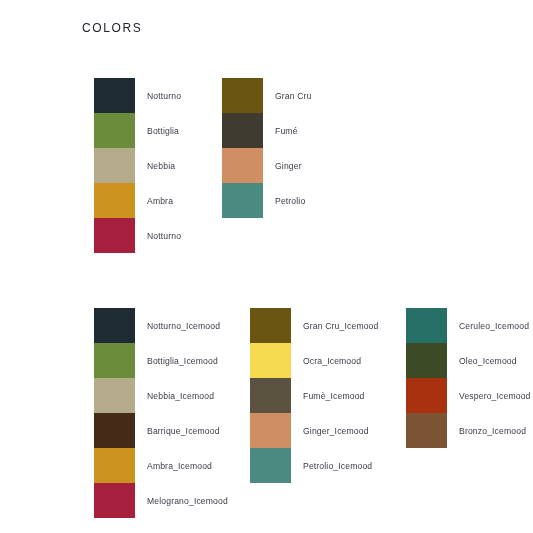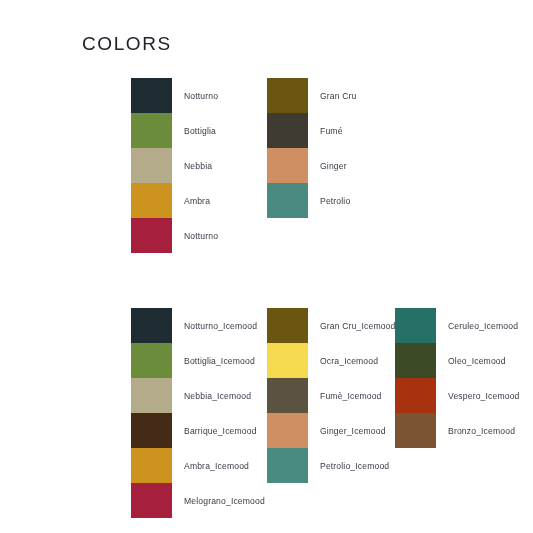--- a/index.html
+++ b/index.html
@@ -17,44 +17,43 @@
     position: relative;
     width: 533px;
     height: 533px;
     background: #ffffff;
     box-sizing: border-box;
   }
   .page-title {
     position: absolute;
     left: 82px;
     top: 21px;
-    font-size: 19px;
+    font-size: 12px;
     letter-spacing: 1.6px;
     color: #23212b;
     font-weight: 400;
     font-family: "Liberation Sans", sans-serif;
-    margin-top: 12px;
   }
   .section {
     position: absolute;
     left: 0;
     width: 533px;
     display: flex;
     flex-direction: row;
   }
   #section-primary { top: 78px; }
-  #section-icemood { top: 308px; }
+  #section-icemood { top: 308px; gap: 28px; }
 
   .swatch-column {
     display: flex;
     flex-direction: column;
     position: relative;
   }
-  .col-index-0 { margin-left: 119px; width: 128px; padding-left: 12px; }
-  .col-index-1 { margin-left: 8px;  width: 128px; }
+  .col-index-0 { margin-left: 82px; width: 128px; padding-left: 12px; }
+  .col-index-1 { margin-left: 0px;  width: 128px; }
   .col-index-2 { margin-left: 0px;  width: 150px; }
 
   .swatch-row {
     display: flex;
     flex-direction: row;
     align-items: center;
     height: 35px;
   }
   .chip {
     width: 41px;

